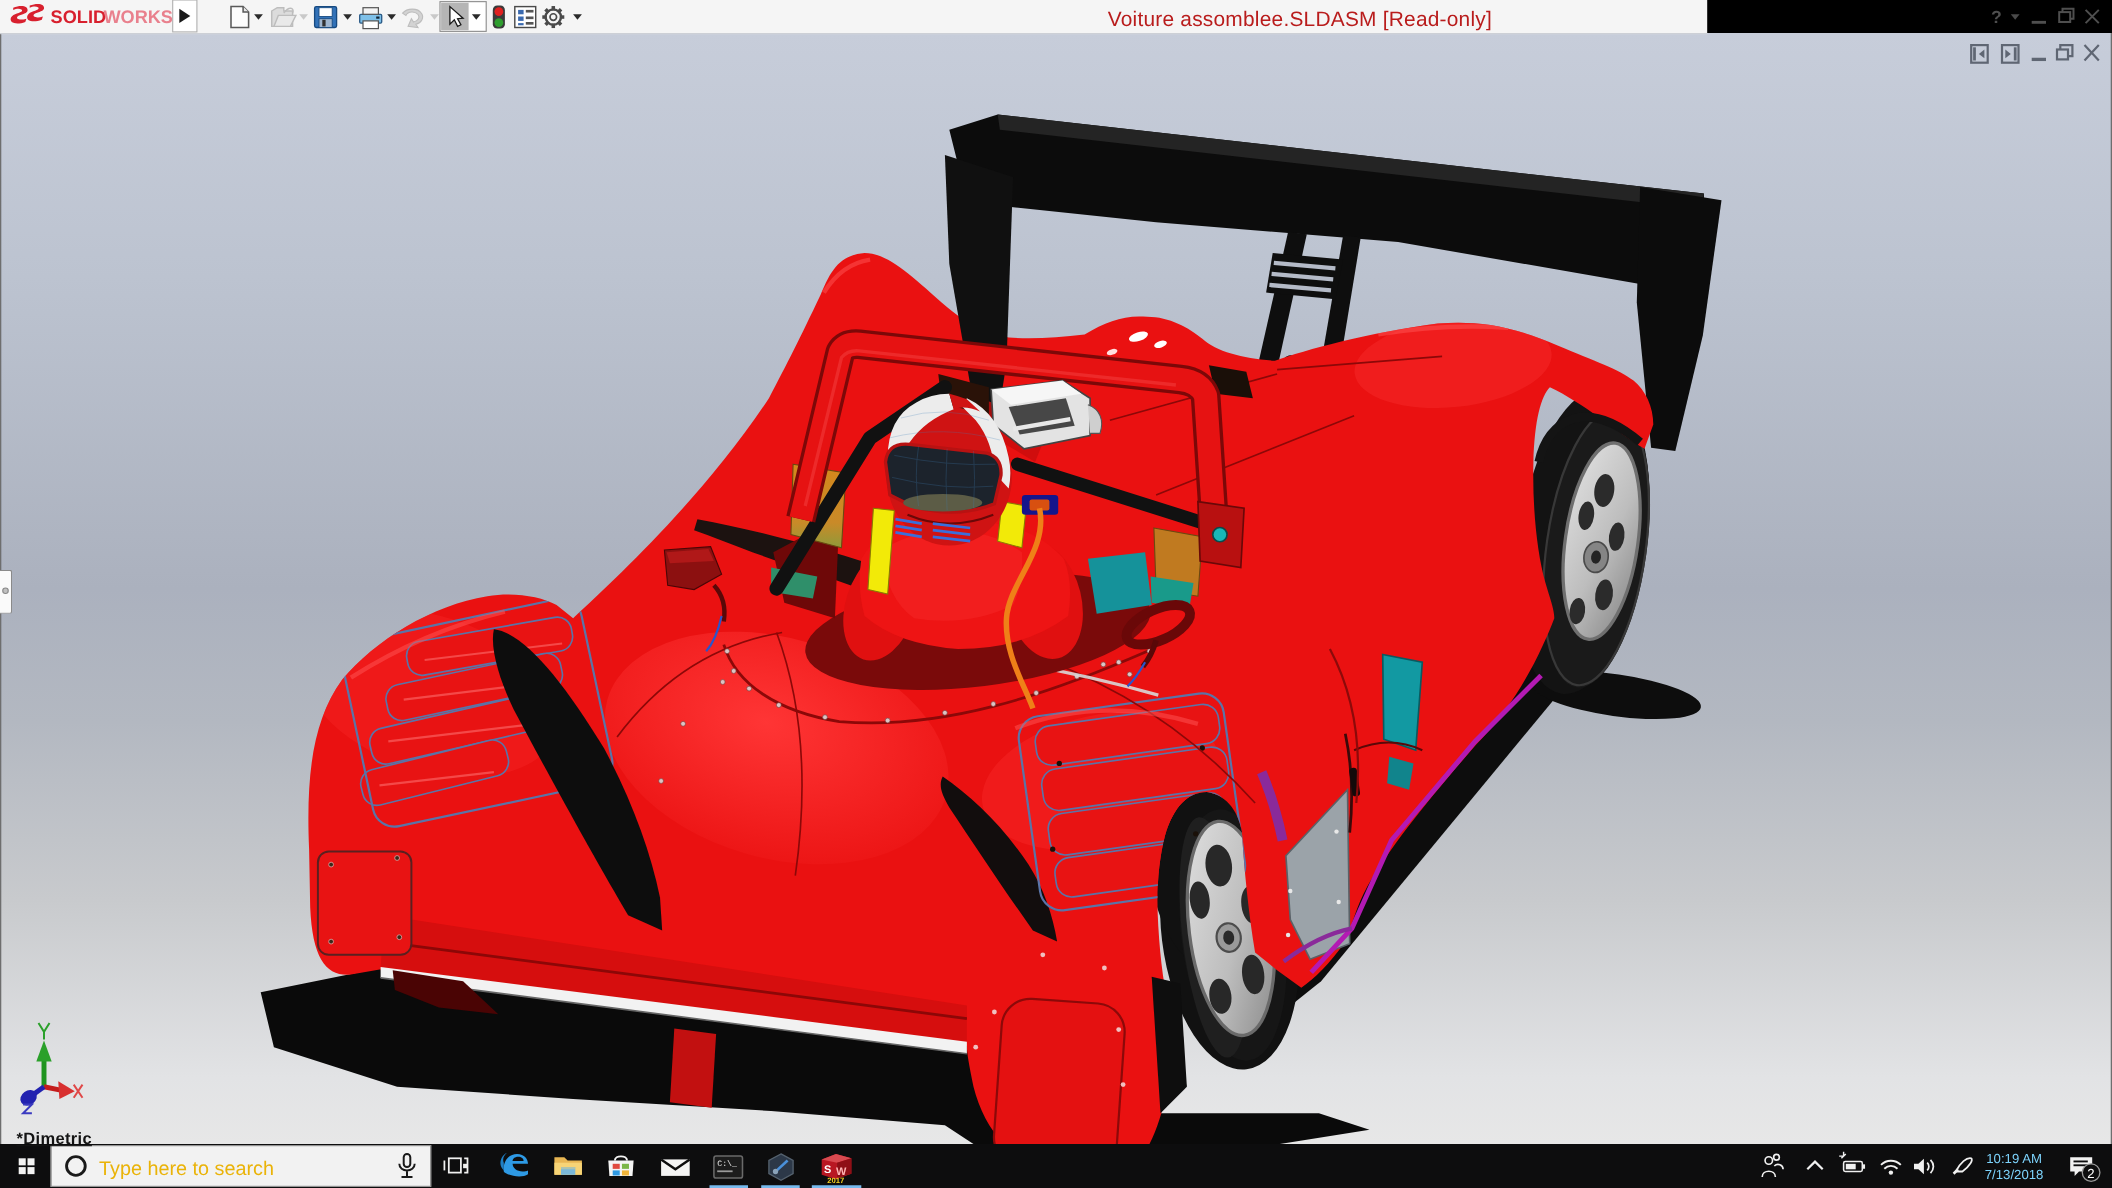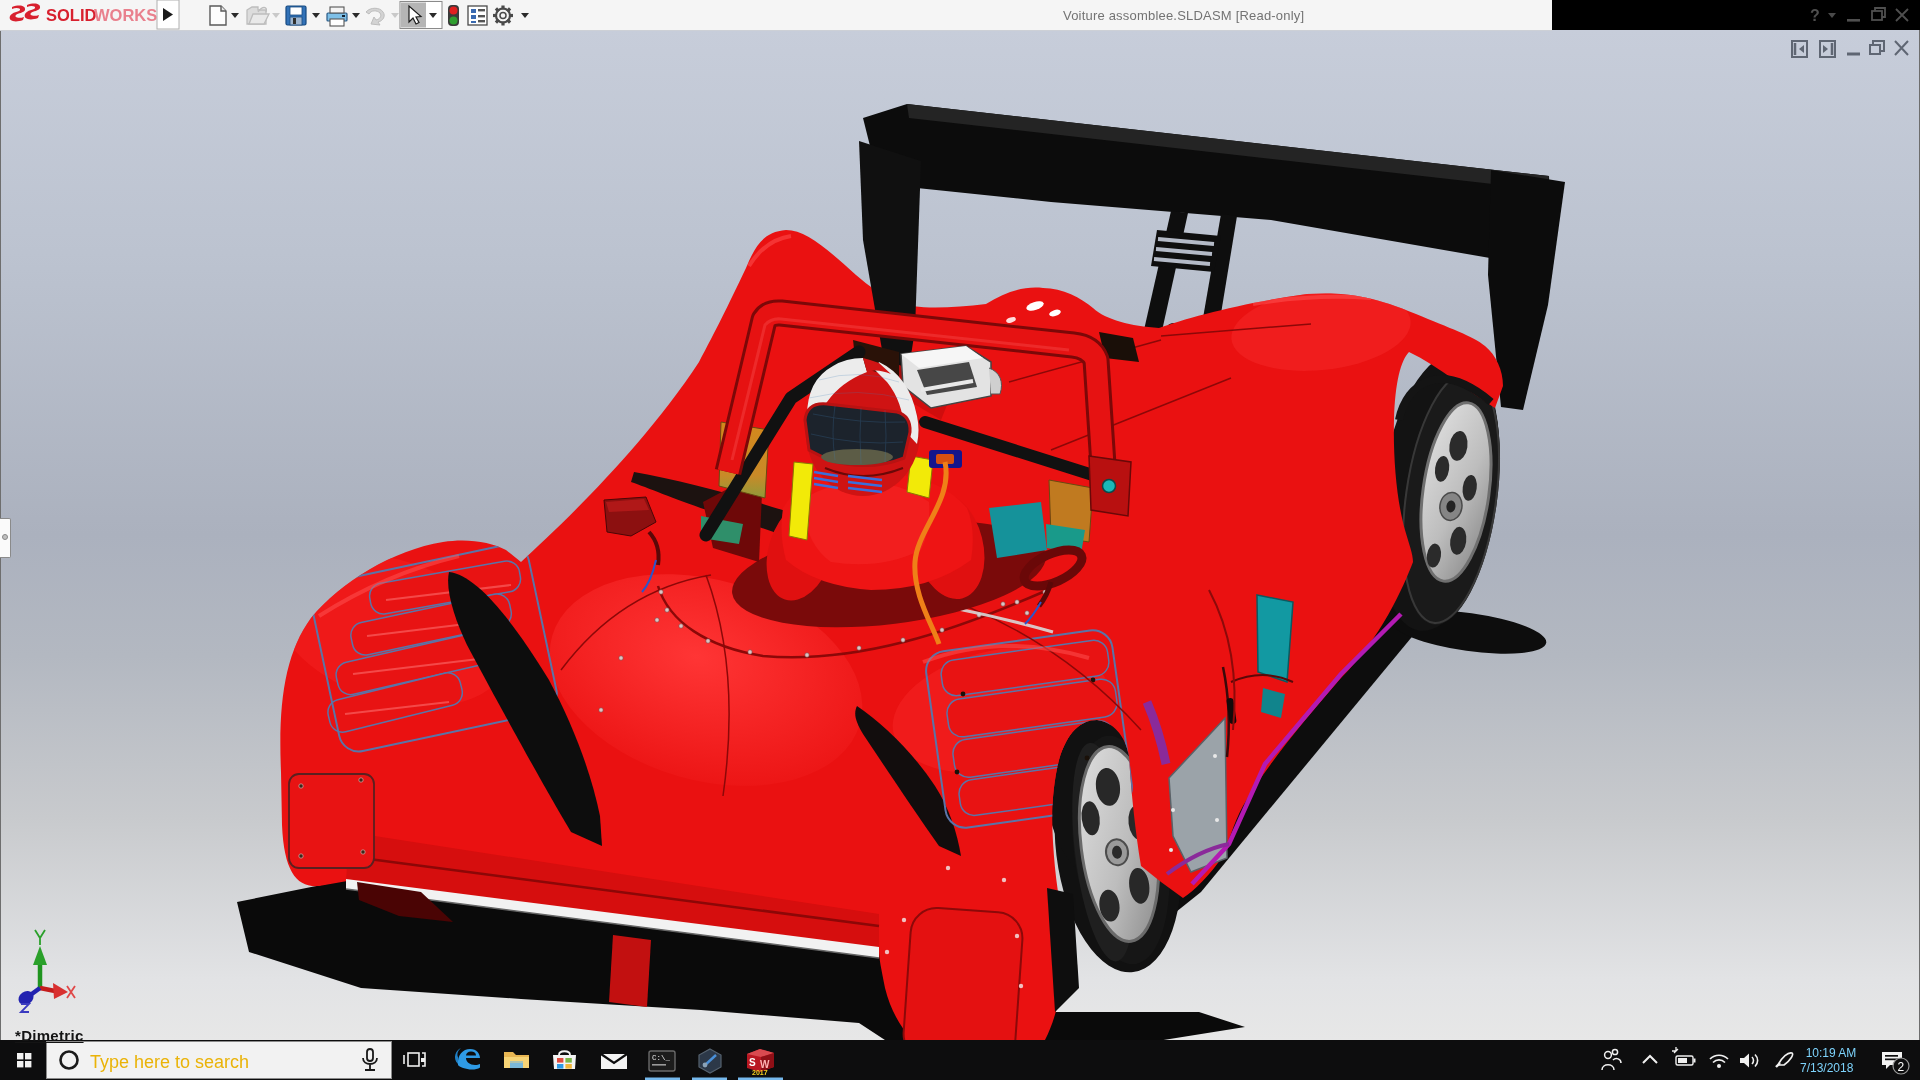--- a/index.html
+++ b/index.html
@@ -1,17 +1,17 @@
 <!DOCTYPE html>
 <html><head>
 <meta charset="utf-8">
 <style>
 html,body{margin:0;padding:0;width:1920px;height:1080px;overflow:hidden;background:#000;font-family:"Liberation Sans",sans-serif;}
 #titlebar{position:absolute;left:0;top:0;width:1552px;height:30px;background:#f5f5f5;border-bottom:1px solid #cdd0d6;}
-#title-text{position:absolute;left:1063px;top:8px;font-size:13px;color:#737373;letter-spacing:0.2px;}
+#title-text{position:absolute;left:1007px;top:8px;font-size:19px;color:#b91c1c;letter-spacing:0.2px;}
 #viewport{position:absolute;left:0;top:30px;width:1920px;height:1010px;background:linear-gradient(180deg,#c7cdda 0%,#bcc3d0 22%,#abb1be 50%,#b3b8c1 62%,#c8cacd 78%,#e2e3e5 94%,#e7e7e7 100%);border-left:1px solid #6e6e6e;border-right:1px solid #6e6e6e;box-sizing:border-box;}
 #taskbar{position:absolute;left:0;top:1040px;width:1920px;height:40px;background:#0d0d0e;}
 #searchbox{position:absolute;left:46px;top:1041px;width:346px;height:38px;background:#f2f2f2;border:1px solid #8a8a8a;box-sizing:border-box;}
 #searchtext{position:absolute;left:90px;top:1052px;font-size:18px;color:#eab308;}
 .tt{position:absolute;color:#7dd3fc;font-size:12px;}
 #dimetric{position:absolute;left:15px;top:1027px;font-size:15px;font-weight:600;color:#141414;letter-spacing:0.3px;text-decoration:underline;}
 #sidetab{position:absolute;left:0px;top:518px;width:10px;height:38px;background:#fafafa;border:1px solid #8a8a8a;border-left:none;border-radius:0 2px 2px 0;}
 #sidetab:after{content:"";position:absolute;left:1.5px;top:15px;width:6px;height:6px;border-radius:50%;background:#c0c0c0;border:1px solid #888;box-sizing:border-box;}
 </style>
 </head>
@@ -493,21 +493,21 @@
 <path d="M1778,25 C1782,17 1788,12 1792,13 C1794,14 1791,20 1784,25 Z" fill="none" stroke="#f0f0f0" stroke-width="1.6"></path>
 <path d="M1776,27 L1780,23" stroke="#f0f0f0" stroke-width="2.4"></path>
 
 <path d="M1882,12 L1902,12 L1902,25 L1890,25 L1886,29 L1886,25 L1882,25 Z" fill="#f2f2f2"></path>
 <rect x="1885" y="15" width="13" height="1.7" fill="#0d0d0e"></rect>
 <rect x="1885" y="18.5" width="13" height="1.7" fill="#0d0d0e"></rect>
 <circle cx="1901" cy="26" r="8" fill="#0d0d0e" stroke="#9a9a9a" stroke-width="1.2"></circle>
 <text x="1897.5" y="30.5" font-family="Liberation Sans, sans-serif" font-size="12" fill="#ffffff">2</text>
 </svg>
 <div class="tt" style="left:1800px;top:1046px;width:62px;text-align:center;position:fixed;white-space:nowrap">10:19 AM</div>
-<div class="tt" style="left:1800px;top:1061px;width:62px;position:fixed;white-space:nowrap">7/13/2018</div>
+<div class="tt" style="left:1800px;top:1061px;width:62px;text-align:center;position:fixed;white-space:nowrap">7/13/2018</div>
 </div>
 <div id="searchbox"></div>
 <svg width="40" height="40" viewBox="0 0 40 40" style="position:absolute;left:50px;top:1040px">
 <circle cx="19" cy="20" r="8.5" fill="none" stroke="#1a1a1a" stroke-width="2.6"></circle>
 </svg>
 <svg width="30" height="40" viewBox="0 0 30 40" style="position:absolute;left:355px;top:1040px">
 <rect x="12" y="9" width="6" height="12" rx="3" fill="none" stroke="#1a1a1a" stroke-width="1.8"></rect>
 <path d="M8,18 C8,26 22,26 22,18 M15,24 L15,30 M10,30 L20,30" fill="none" stroke="#1a1a1a" stroke-width="1.8"></path>
 </svg>
 <div id="searchtext">Type here to search</div>

